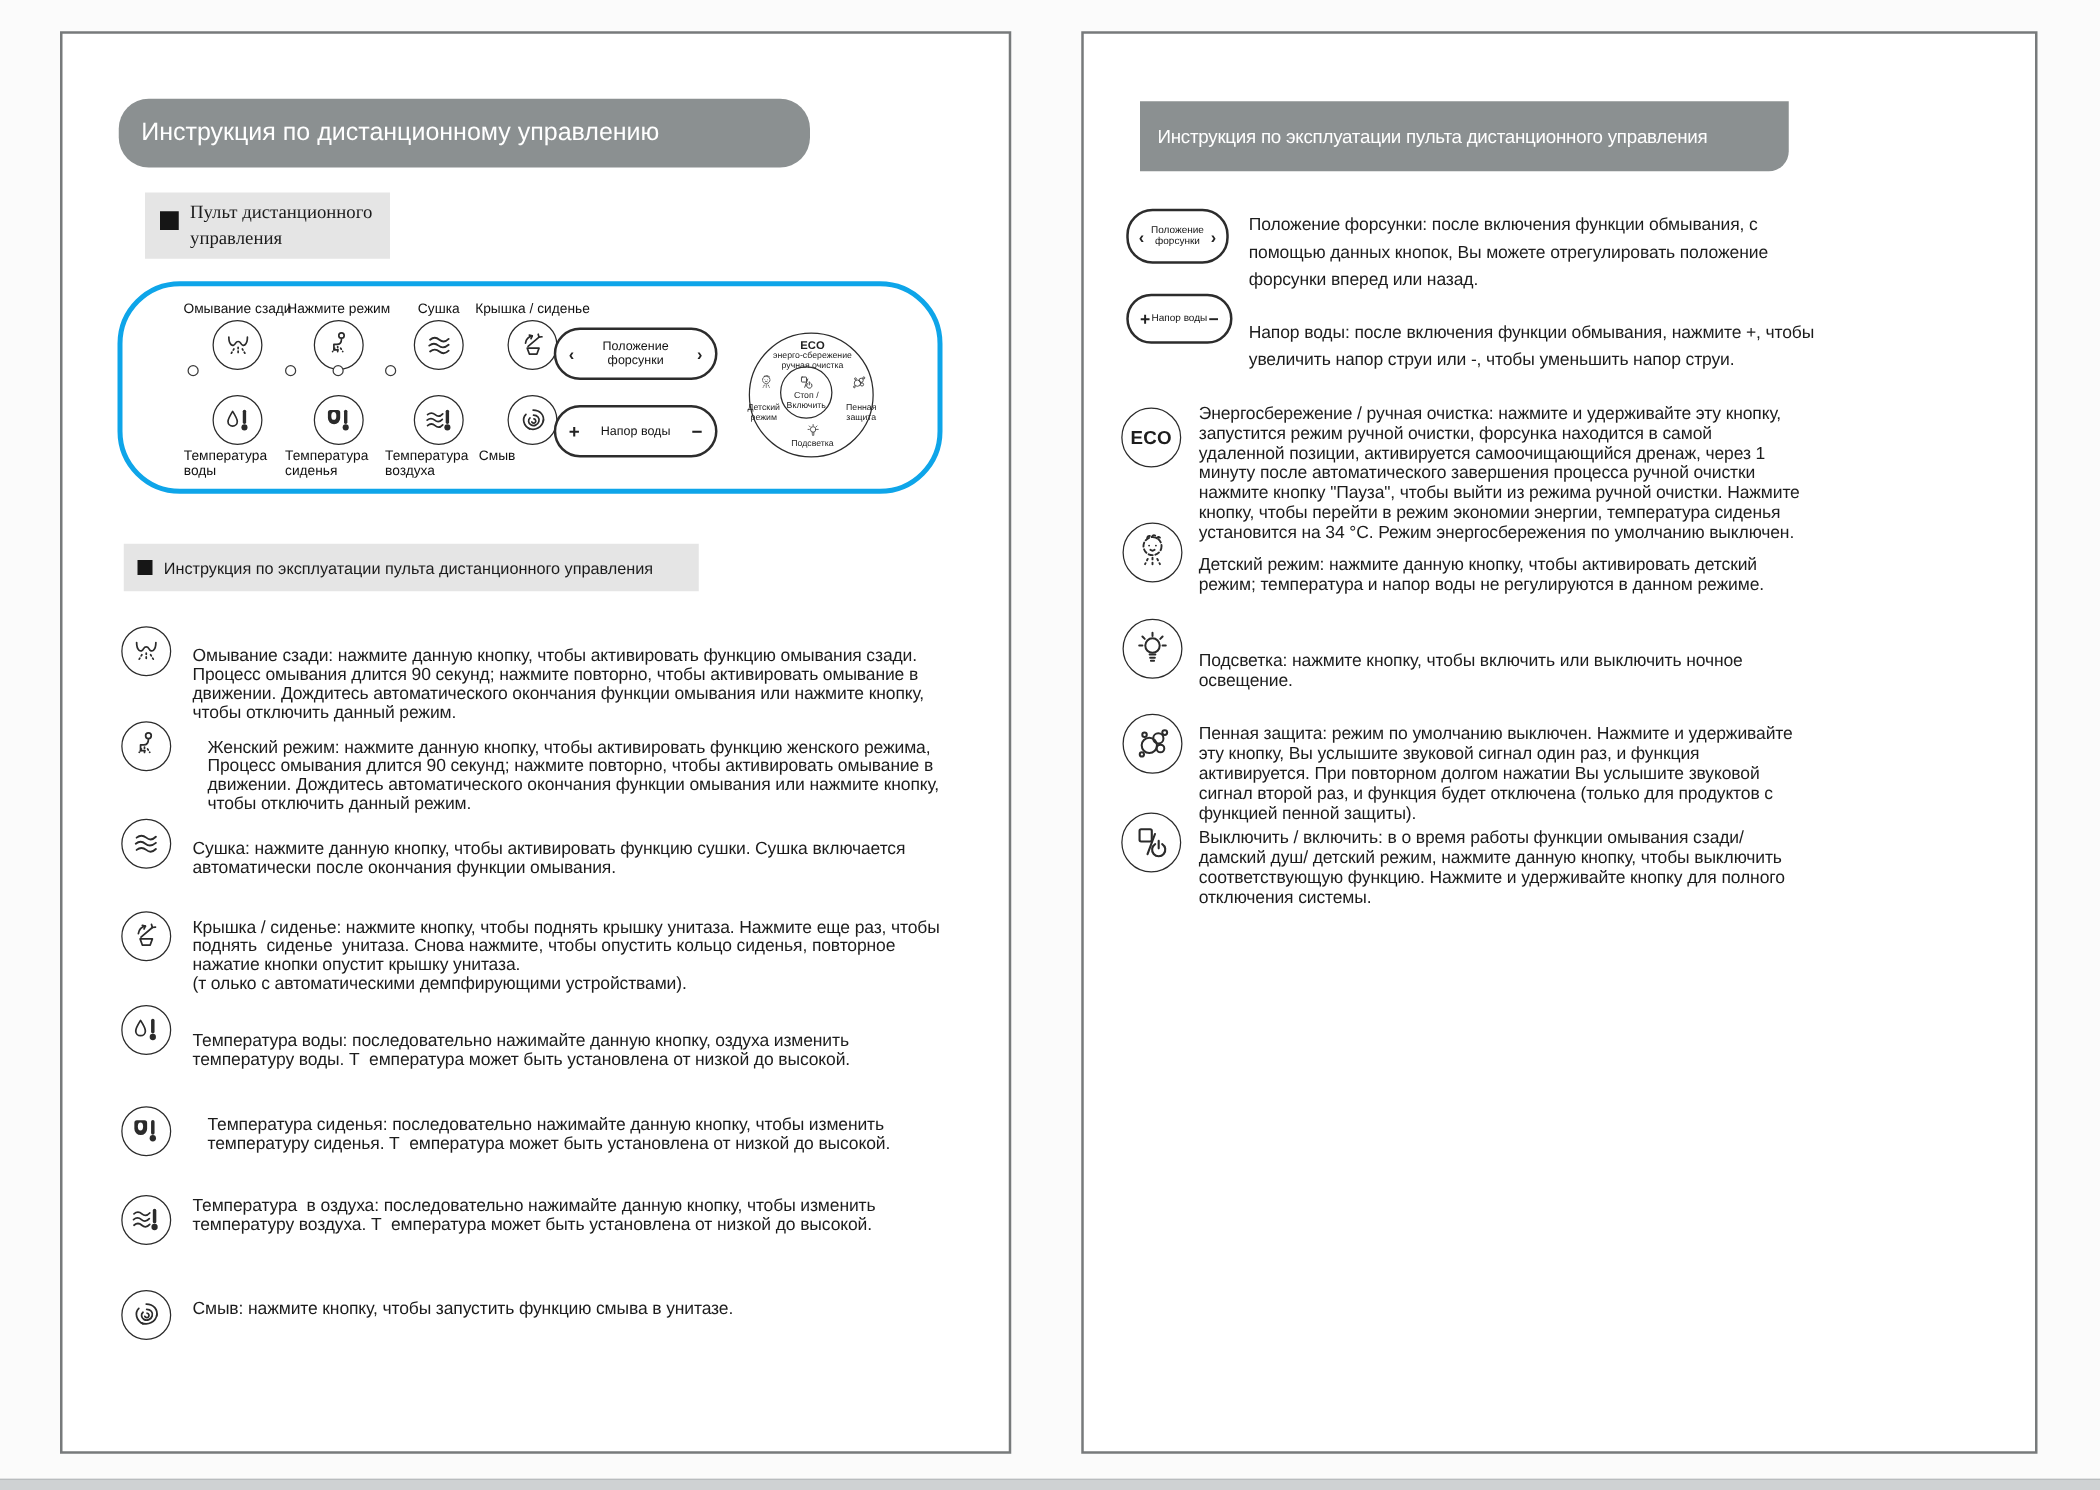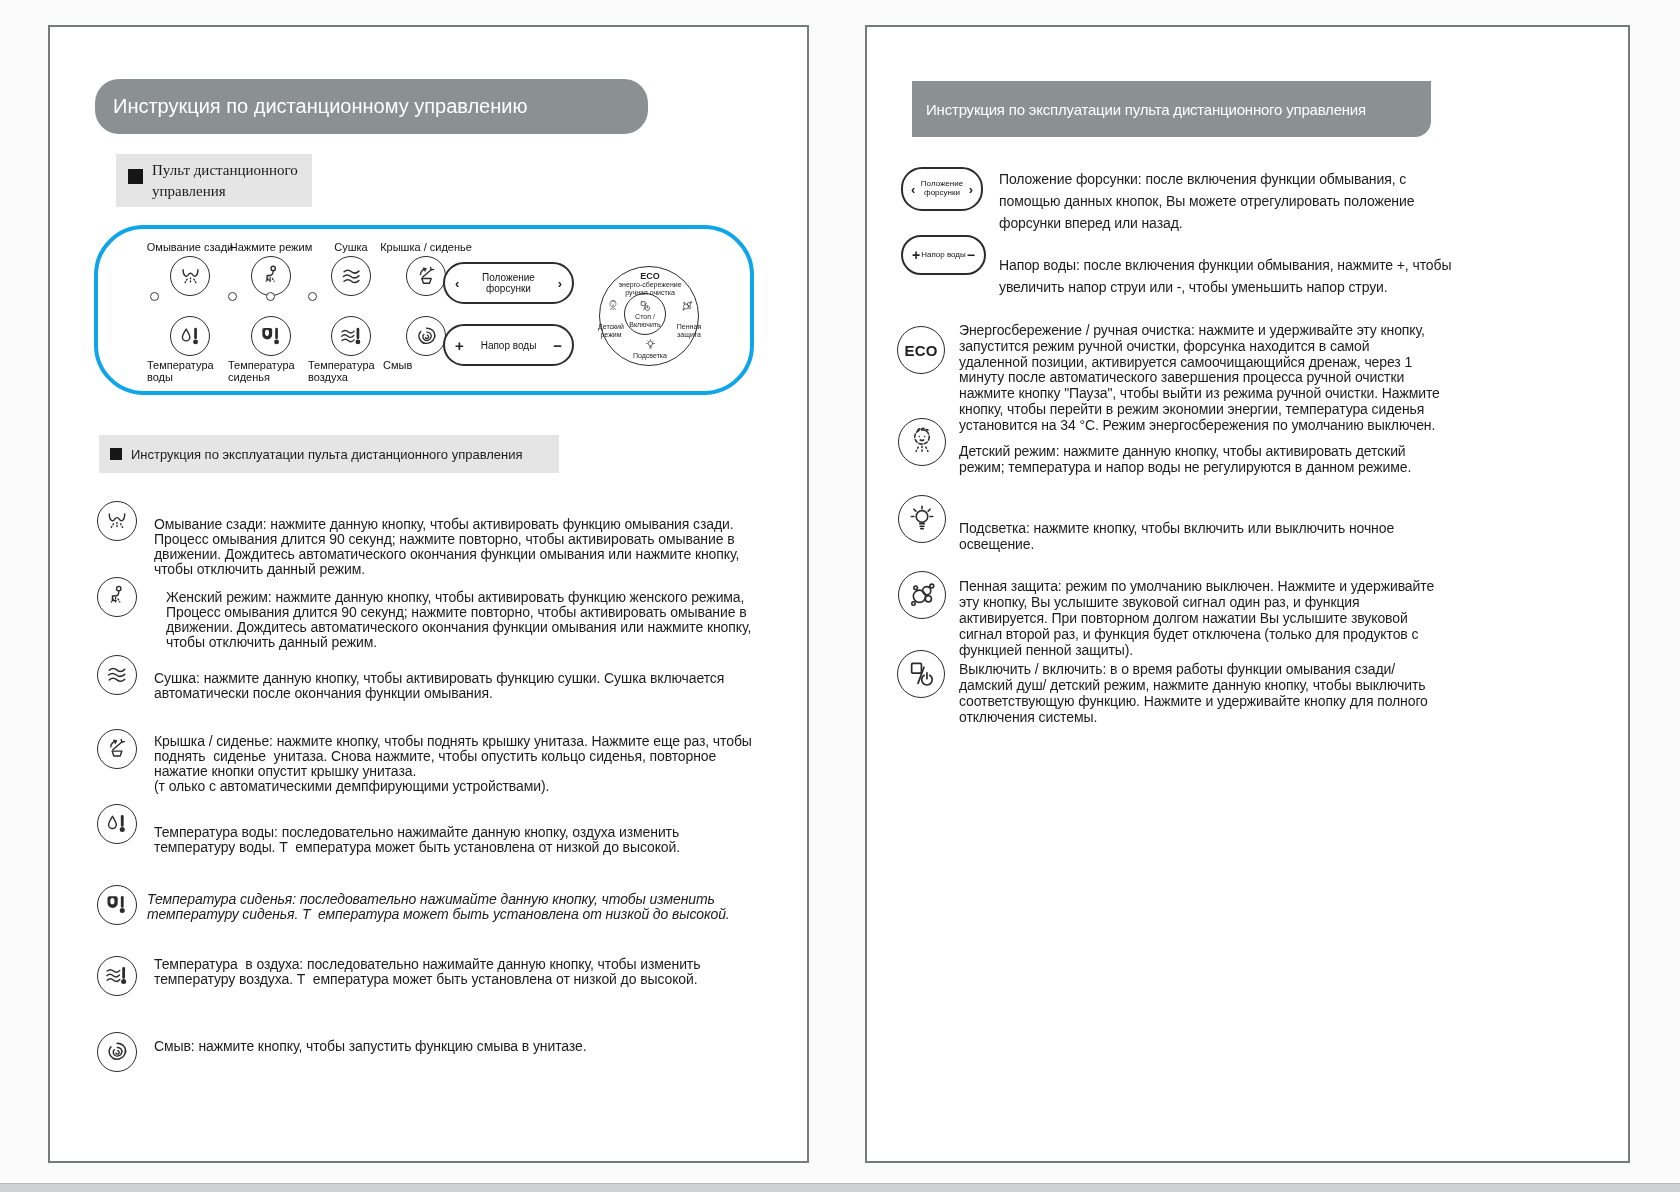--- a/index.html
+++ b/index.html
@@ -323,21 +323,21 @@
         <use href="#i-wtemp"></use>
       </svg>
   </div>
   <div class="t" style="left:104px;top:798px;width:608px;">Температура воды: последовательно нажимайте данную кнопку, оздуха изменить температуру воды. Т  емпература может быть установлена от низкой до высокой.</div>
 
   <div class="circle-btn" style="left:47px;top:858px;width:40px;height:40px;border-width:1.6px;">
     <svg class="ic" width="28" height="28">
         <use href="#i-stemp"></use>
       </svg>
   </div>
-  <div class="t" style="left:97px;top:865px;width:608px;font-style:italic;">Температура сиденья: последовательно нажимайте данную кнопку, чтобы изменить температуру сиденья. Т  емпература может быть установлена от низкой до высокой.</div>
+  <div class="t" style="left:116px;top:865px;width:608px;">Температура сиденья: последовательно нажимайте данную кнопку, чтобы изменить температуру сиденья. Т  емпература может быть установлена от низкой до высокой.</div>
 
   <div class="circle-btn" style="left:47px;top:929px;width:40px;height:40px;border-width:1.6px;">
     <svg class="ic" width="28" height="28">
         <use href="#i-atemp"></use>
       </svg>
   </div>
   <div class="t" style="left:104px;top:930px;width:608px;">Температура  в оздуха: последовательно нажимайте данную кнопку, чтобы изменить температуру воздуха. Т  емпература может быть установлена от низкой до высокой.</div>
 
   <div class="circle-btn" style="left:47px;top:1005px;width:40px;height:40px;border-width:1.6px;">
     <svg class="ic" width="28" height="28">

